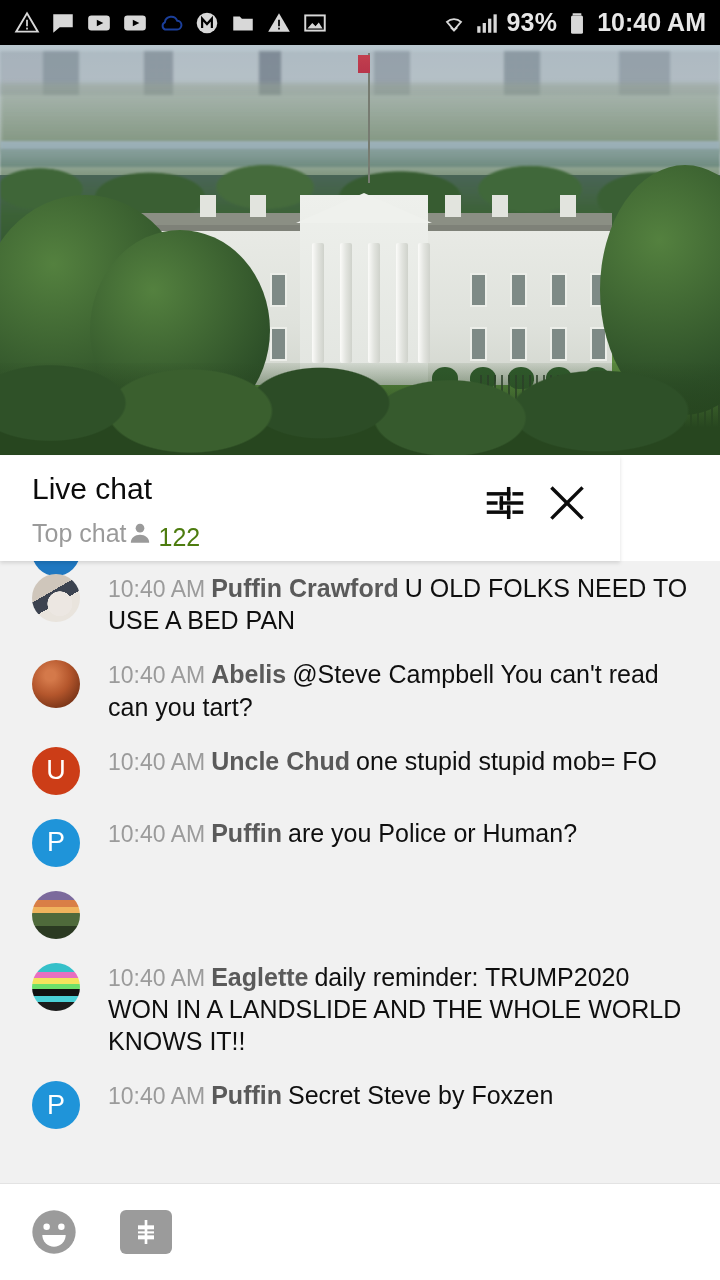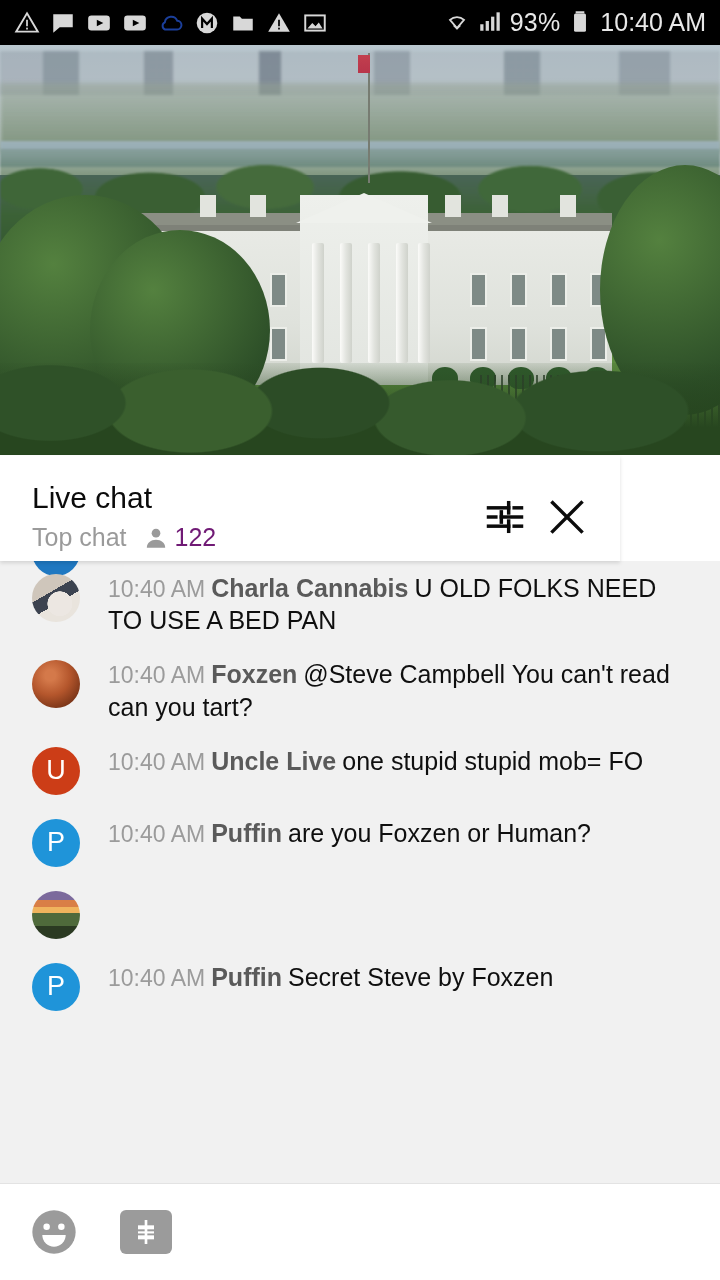--- a/index.html
+++ b/index.html
@@ -12,21 +12,21 @@
 
   
   .status-bar {
     position: absolute; top: 0; left: 0;
     width: 720px; height: 45px;
     background: #000000;
     display: flex; align-items: center;
     padding: 0 14px;
   }
   .status-left { display: flex; align-items: center; gap: 10px; flex: 1; }
-  .status-right { display: flex; gap: 7px; }
+  .status-right { display: flex; align-items: center; gap: 7px; font-weight: bold; }
   .sb-icon { width: 26px; height: 26px; display: block; }
   .sb-text {
     color: #e8e8e8; font-size: 25px; letter-spacing: 0.2px;
     font-family: "Liberation Sans", sans-serif; white-space: nowrap;
   }
   .sb-clock { font-size: 25px; color: #e8e8e8; }
 
   
   .video-wrap {
     position: absolute; top: 45px; left: 0;
@@ -156,31 +156,31 @@
       radial-gradient(ellipse 120px 60px at 450px 55px,#365a2d 62%,transparent 64%),
       radial-gradient(ellipse 140px 64px at 600px 48px,#2e5028 62%,transparent 64%),
       linear-gradient(180deg, rgba(46,79,38,.1), #27461f 70%);
   }
 
   
   .chat-header {
     position: absolute; top: 456px; left: 0;
     width: 620px; height: 105px;
     background: #ffffff;
-    display: flex; align-items: center;
+    display: flex; align-items: flex-start;
     padding: 16px 22px 0 32px;
     box-shadow: 0 2px 4px rgba(0,0,0,.13);
     z-index: 5;
   }
   .chat-title-block { flex: 1; }
   .chat-title { font-size: 30px; color: #0b0b0b; font-weight: normal; line-height: 1.15; }
-  .chat-sub-row { display: flex; align-items: center; margin-top: 8px; gap: 16px; }
+  .chat-sub-row { display: flex; align-items: center; margin-top: 8px; }
   .chat-sub { font-size: 25px; color: #9a9a9a; }
   .viewer-group { display: flex; align-items: center; gap: 6px; }
-  .viewer-count { font-size: 25px; color: #701a75; }
+  .viewer-count { font-size: 25px; color: #4d7c0f; margin-top: 8px; }
   .hdr-btn { width: 62px; height: 62px; display: flex; align-items: center; justify-content: center; }
 
   
   .chat-list {
     position: absolute; top: 561px; left: 0;
     width: 720px; height: 622px;
     background: #f1f1f1;
     overflow: hidden;
   }
   .partial-avatar {
@@ -400,36 +400,40 @@
       </g>
     </svg>
   </div>
 </div>
 
 <div class="chat-list">
   <div class="partial-avatar"></div>
   <div id="msg-container">
       <div class="msg">
         <div class="avatar av-wedding"></div>
-        <div class="msg-body"><span class="ts">10:40 AM</span><span class="author">Charla Cannabis</span><span class="text">U OLD FOLKS NEED TO USE A BED PAN</span></div>
+        <div class="msg-body"><span class="ts">10:40 AM</span><span class="author">Puffin Crawford</span><span class="text">U OLD FOLKS NEED TO USE A BED PAN</span></div>
       </div>
       <div class="msg">
         <div class="avatar av-planet"></div>
-        <div class="msg-body"><span class="ts">10:40 AM</span><span class="author">Foxzen</span><span class="text">@Steve Campbell You can't read can you tart?</span></div>
+        <div class="msg-body"><span class="ts">10:40 AM</span><span class="author">Abelis</span><span class="text">@Steve Campbell You can't read can you tart?</span></div>
       </div>
       <div class="msg">
         <div class="avatar av-letter" style="background: rgb(204, 61, 23);">U</div>
-        <div class="msg-body"><span class="ts">10:40 AM</span><span class="author">Uncle Live</span><span class="text">one stupid stupid mob= FO</span></div>
+        <div class="msg-body"><span class="ts">10:40 AM</span><span class="author">Uncle Chud</span><span class="text">one stupid stupid mob= FO</span></div>
       </div>
       <div class="msg">
         <div class="avatar av-letter" style="background: rgb(31, 148, 217);">P</div>
-        <div class="msg-body"><span class="ts">10:40 AM</span><span class="author">Puffin</span><span class="text">are you Foxzen or Human?</span></div>
+        <div class="msg-body"><span class="ts">10:40 AM</span><span class="author">Puffin</span><span class="text">are you Police or Human?</span></div>
       </div>
       <div class="msg">
         <div class="avatar av-sunset"></div>
+      </div>
+      <div class="msg">
+        <div class="avatar av-rainbow"></div>
+        <div class="msg-body"><span class="ts">10:40 AM</span><span class="author">Eaglette</span><span class="text">daily reminder: TRUMP2020 WON IN A LANDSLIDE AND THE WHOLE WORLD KNOWS IT!!</span></div>
       </div>
       <div class="msg">
         <div class="avatar av-letter" style="background: rgb(31, 148, 217);">P</div>
         <div class="msg-body"><span class="ts">10:40 AM</span><span class="author">Puffin</span><span class="text">Secret Steve by Foxzen</span></div>
       </div>
     </div>
 </div>
 
 <div class="input-bar">
   <div class="emoji-btn">

